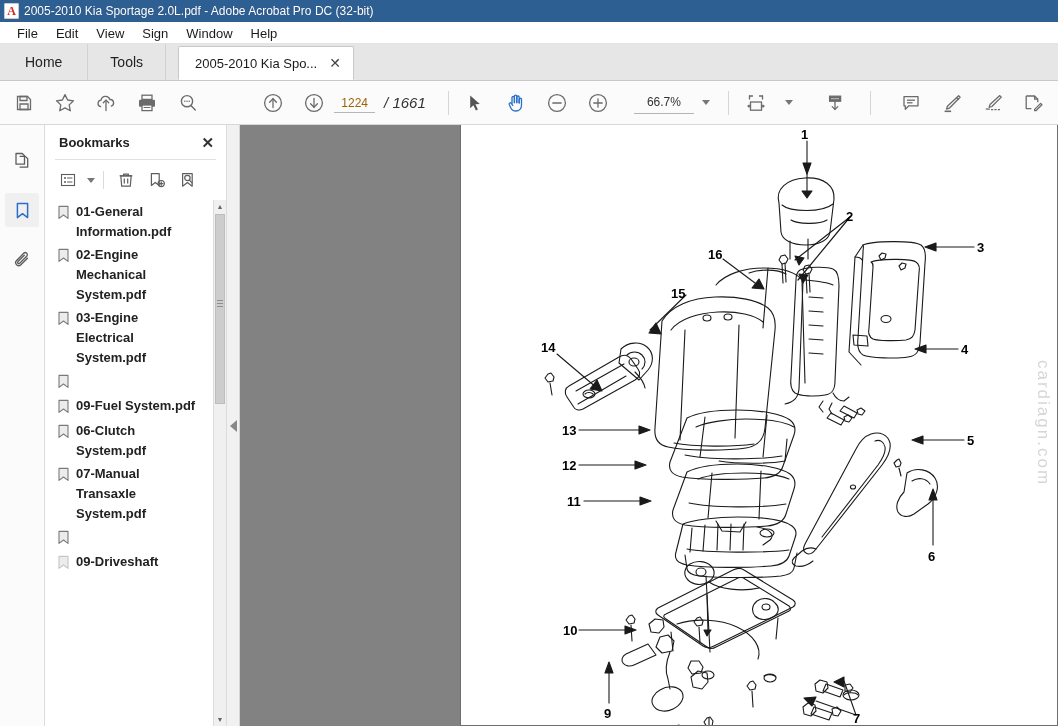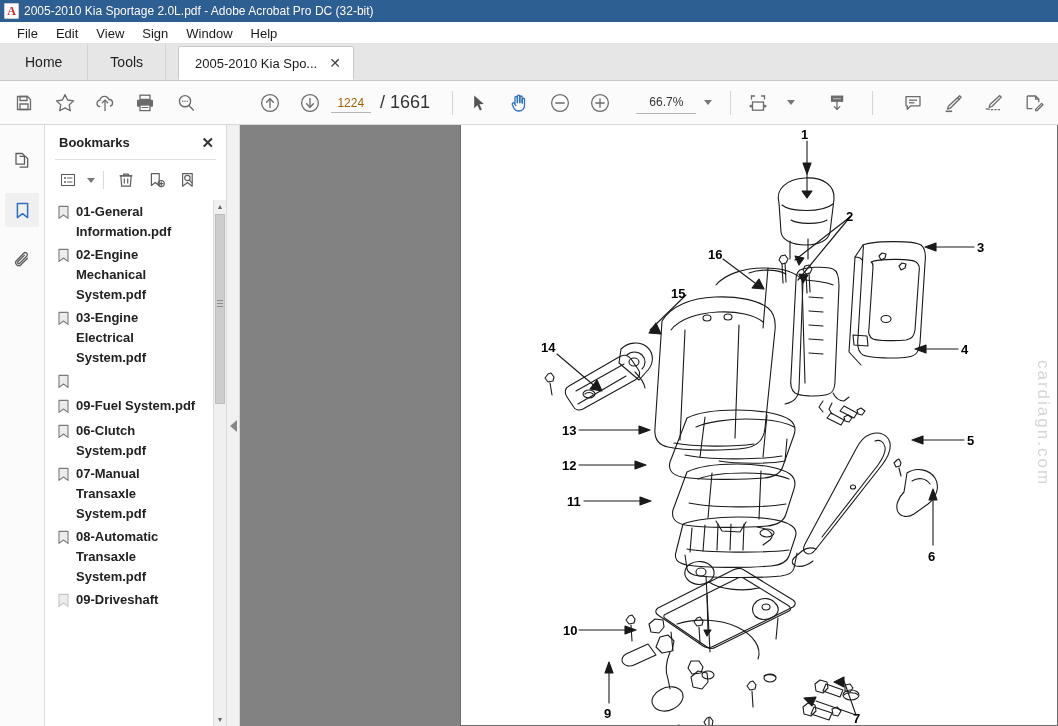--- a/index.html
+++ b/index.html
@@ -57,21 +57,21 @@
   }
   .tbtn { width: 42px; height: 40px; display: flex; align-items: center; justify-content: center; cursor: pointer; }
   .tbtn.active svg { stroke: #2a6fc9; }
   .tsep { width: 1px; height: 24px; background: #d6d6d6; margin: 0 6px; }
   .tspace { width: 46px; }
   .pagebox {
     width: 42px; height: 20px; border-bottom: 1px solid #b5b5b5;
     text-align: center; font-size: 12px; color: #a16207; line-height: 20px;
     background: #fbfbfb; cursor: text;
   }
-  .pagetot { font-size: 18px; color: #333; margin-left: 9px; white-space: nowrap; }
+  .pagetot { font-size: 15px; color: #333; margin-left: 9px; white-space: nowrap; font-style: italic; }
   .zoombox {
     height: 22px; min-width: 60px; border-bottom: 1px solid #b5b5b5;
     font-size: 12px; color: #333; display: flex; align-items: center;
     justify-content: center; padding: 0 4px; cursor: text;
   }
   .caret { width: 0; height: 0; border-left: 4px solid transparent; border-right: 4px solid transparent; border-top: 5px solid #777; margin-left: 8px; cursor: pointer; }
 
   
   .bodyrow { flex: 1 1 auto; display: flex; min-height: 0; background: #fff; }
 
@@ -438,21 +438,20 @@
               </svg>
           </span>
           <span class="lbl">07-Manual Transaxle System.pdf</span>
         </div>
         <div class="bmitem">
           <span class="bmico">
             <svg width="13" height="15" viewBox="0 0 13 15" fill="#ececec" stroke="#7a7a7a" stroke-width="1.1" stroke-linejoin="round">
                 <path d="M2 1.4h9v12l-4.5-3.4L2 13.4z"></path>
               </svg>
           </span>
-          <span class="lbl">08-Automatic Transaxle System.pdf</span>
         </div>
         <div class="bmitem">
           <span class="bmico">
             <svg width="13" height="15" viewBox="0 0 13 15" fill="#ececec" stroke="#c6c6c6" stroke-width="1.1" stroke-linejoin="round">
                 <path d="M2 1.4h9v12l-4.5-3.4L2 13.4z"></path>
               </svg>
           </span>
           <span class="lbl">09-Driveshaft</span>
         </div>
 

